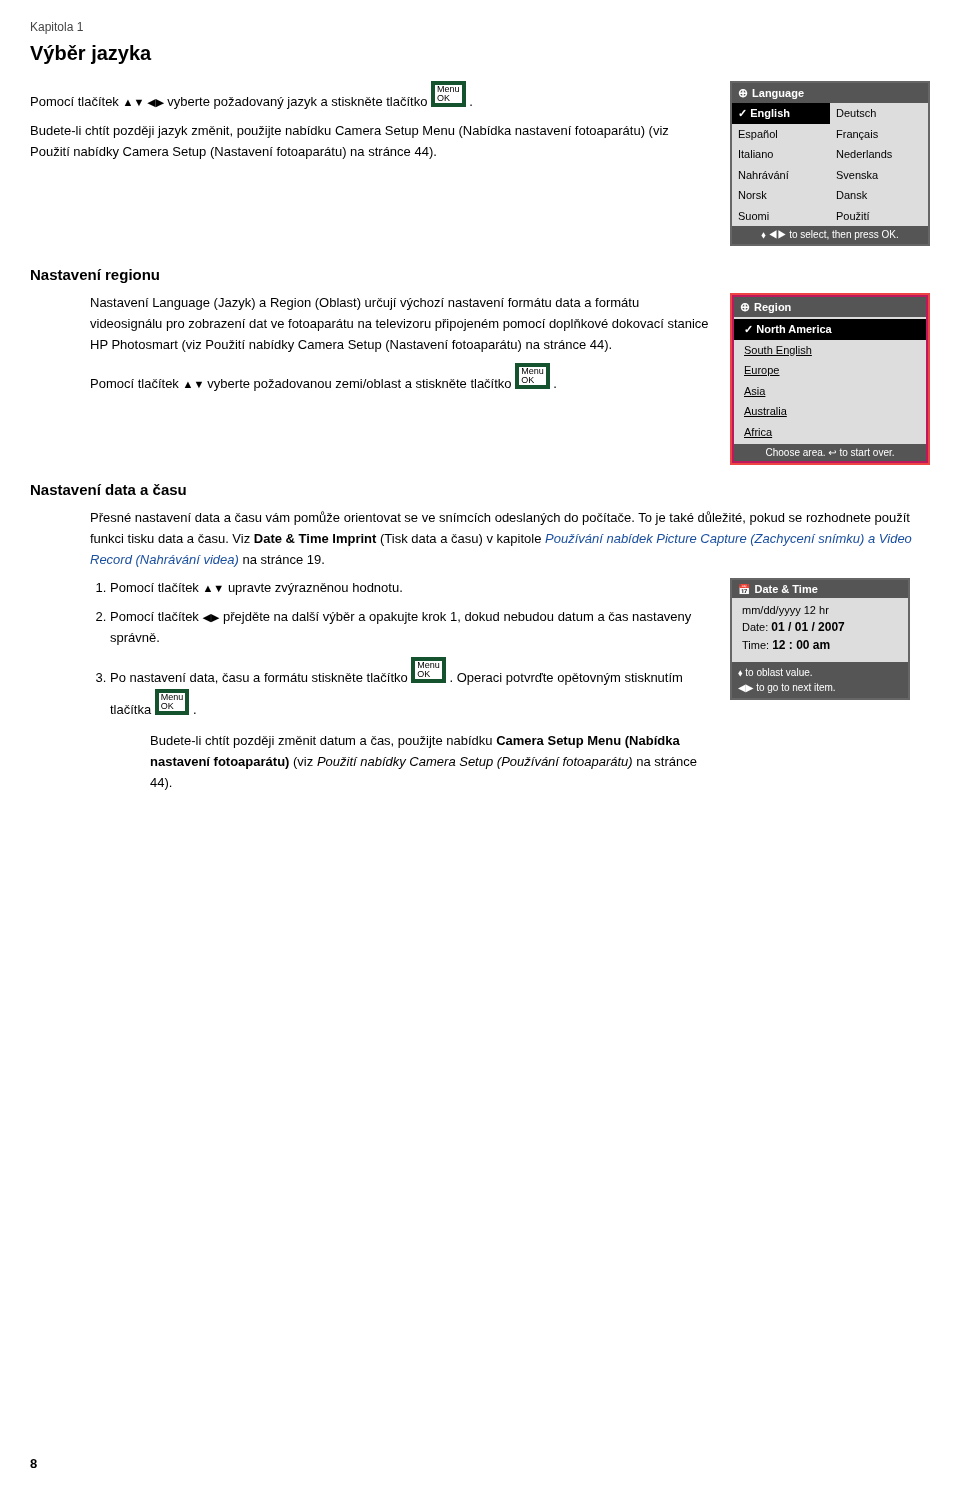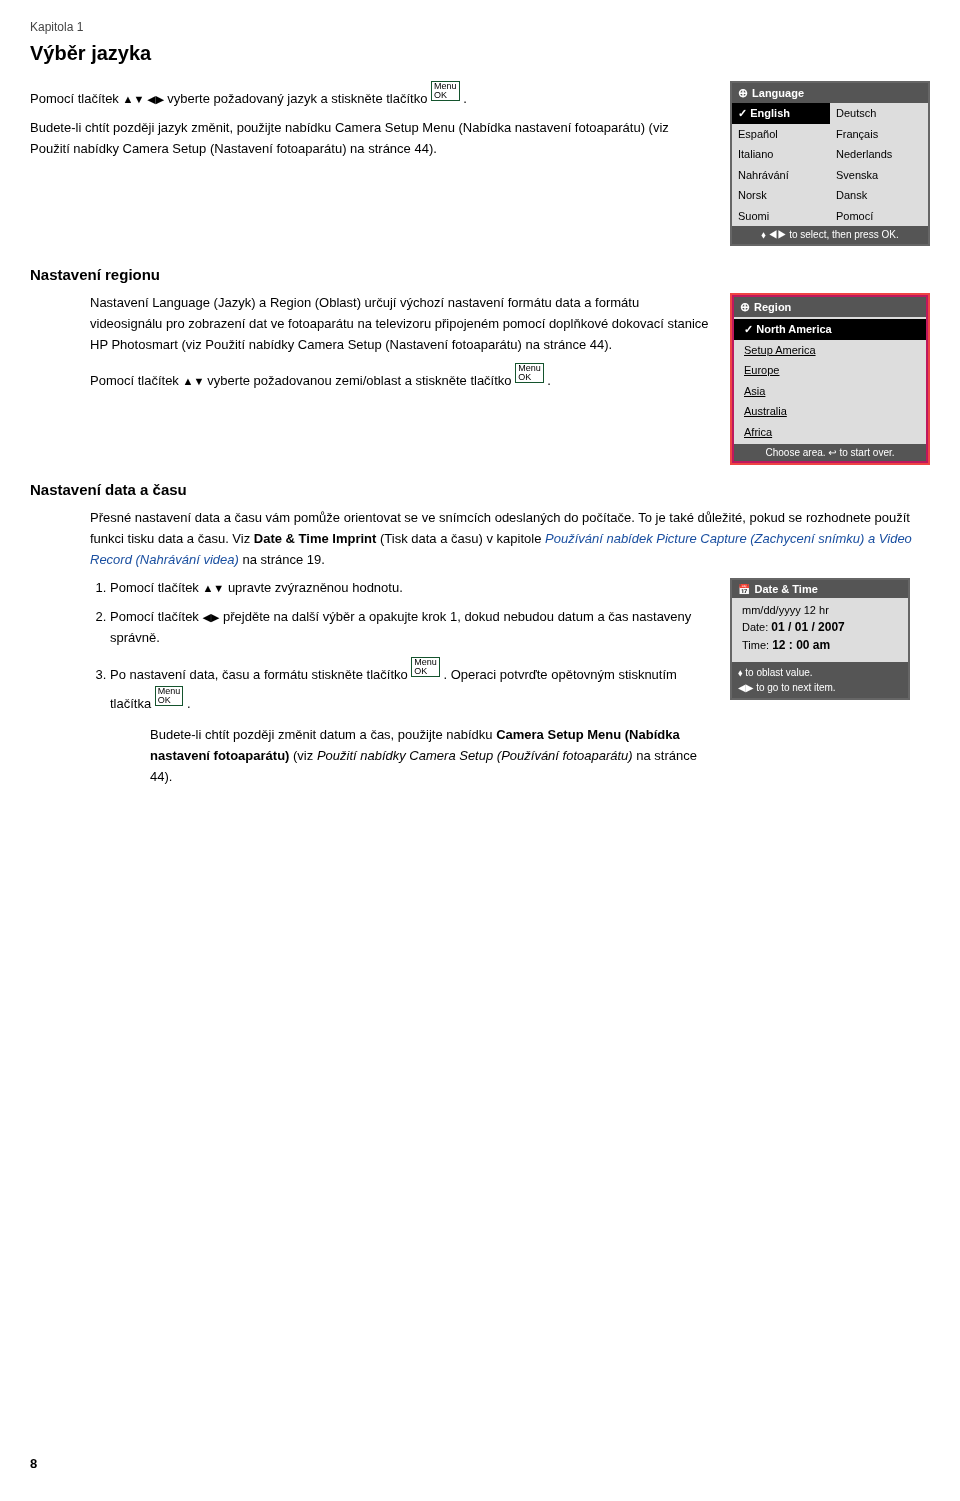--- a/index.html
+++ b/index.html
@@ -199,21 +199,21 @@
       margin-left: 80px;
       margin-bottom: 10px;
     }
     ol.steps li {
       margin-bottom: 8px;
       line-height: 1.6;
     }
     .menu-ok {
       font-size: 9px;
       vertical-align: super;
-      border: 1px solid #14532d;
+      border: 4px solid #14532d;
       padding: 0 2px;
       line-height: 1;
       display: inline-block;
     }
     .arrow-icon {
       font-size: 11px;
     }
     .bottom-number {
       position: absolute;
       bottom: 30px;
@@ -266,21 +266,21 @@
         <div class="lang-item">Deutsch</div>
         <div class="lang-item">Español</div>
         <div class="lang-item">Français</div>
         <div class="lang-item">Italiano</div>
         <div class="lang-item">Nederlands</div>
         <div class="lang-item">Nahrávání</div>
         <div class="lang-item">Svenska</div>
         <div class="lang-item">Norsk</div>
         <div class="lang-item">Dansk</div>
         <div class="lang-item">Suomi</div>
-        <div class="lang-item">Pomocí</div>
+        <div class="lang-item">Použití</div>
       </div>
       <div class="panel-footer">⬧ ◀▶ to select, then press OK.</div>
     </div>
   </div>
 </div>
 
 <h2 class="subsection-title">Nastavení regionu</h2>
 
 <div class="nastaveni-region-block">
   <div class="nastaveni-region-text sub-indent">
@@ -291,21 +291,21 @@
       <span>vyberte požadovanou zemi/oblast a stiskněte tlačítko</span>
       <span class="menu-ok">Menu<br>OK</span>
       <span>.</span>
     </p>
   </div>
   <div class="ui-panel">
     <div class="region-panel">
       <div class="panel-title">Region</div>
       <div class="region-list">
         <div class="region-item selected">North America</div>
-        <div class="region-item">Setup America</div>
+        <div class="region-item">South English</div>
         <div class="region-item">Europe</div>
         <div class="region-item">Asia</div>
         <div class="region-item">Australia</div>
         <div class="region-item">Africa</div>
       </div>
       <div class="panel-footer">Choose area. ↩ to start over.</div>
     </div>
   </div>
 </div>
 

